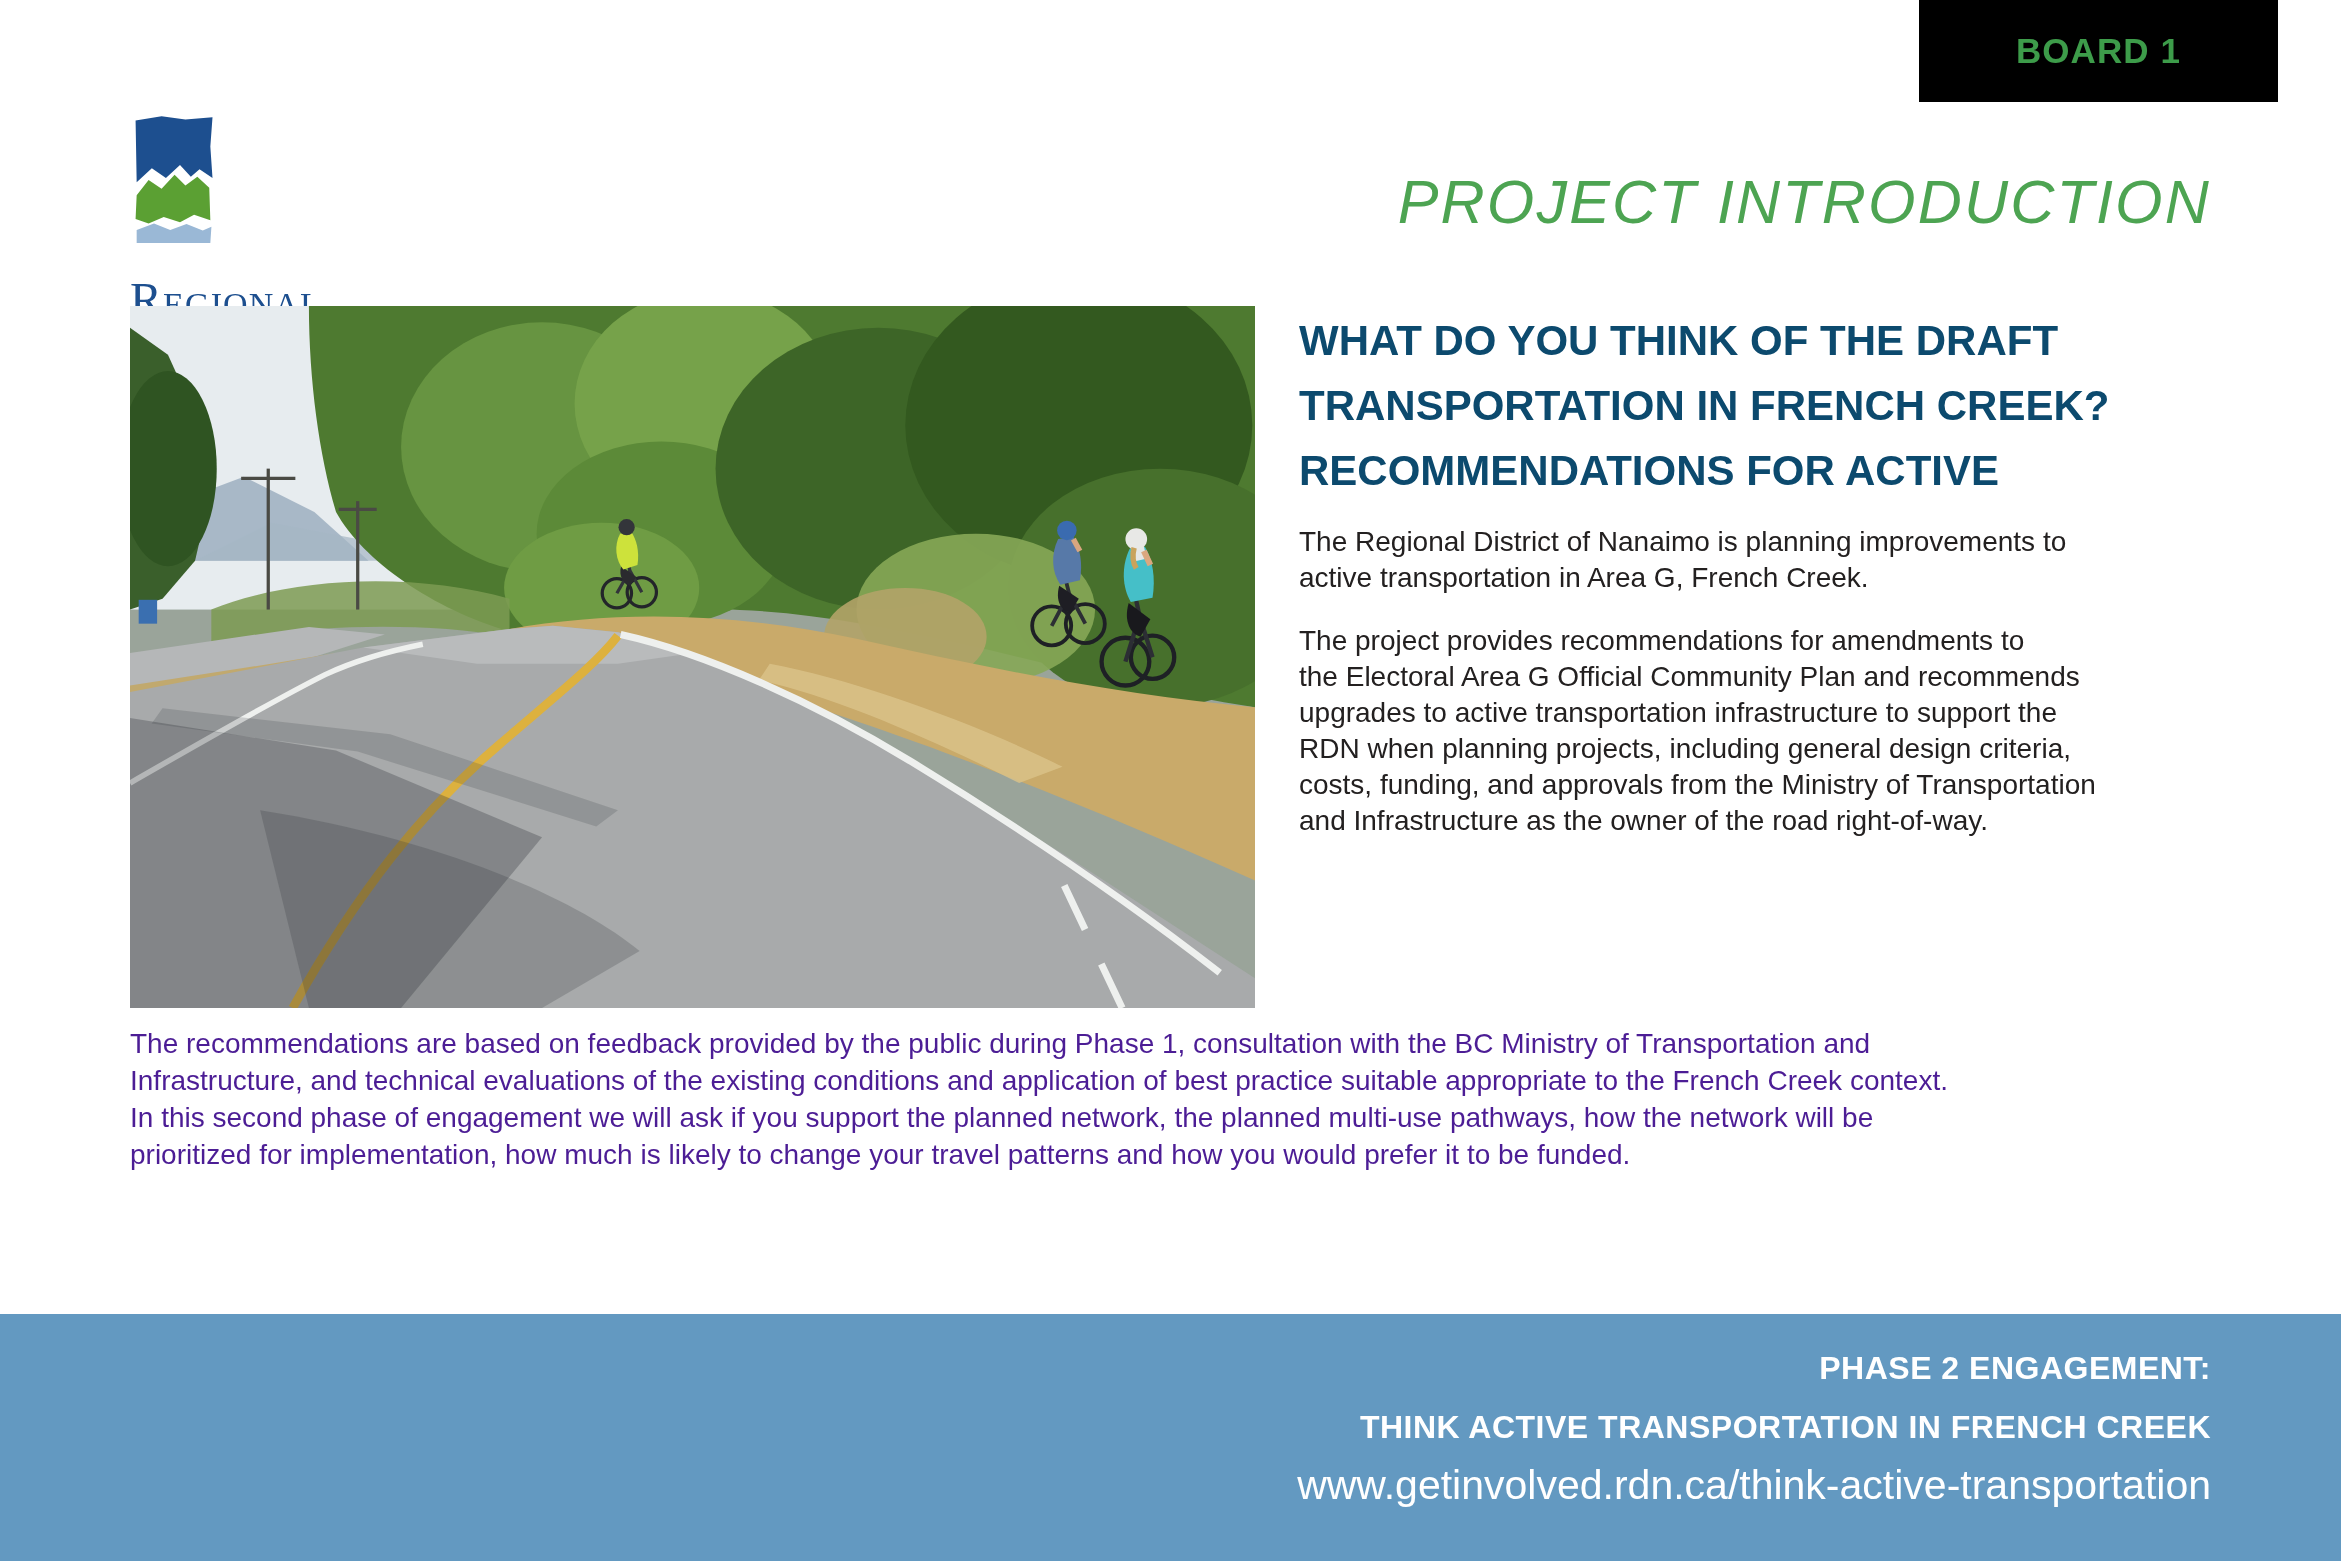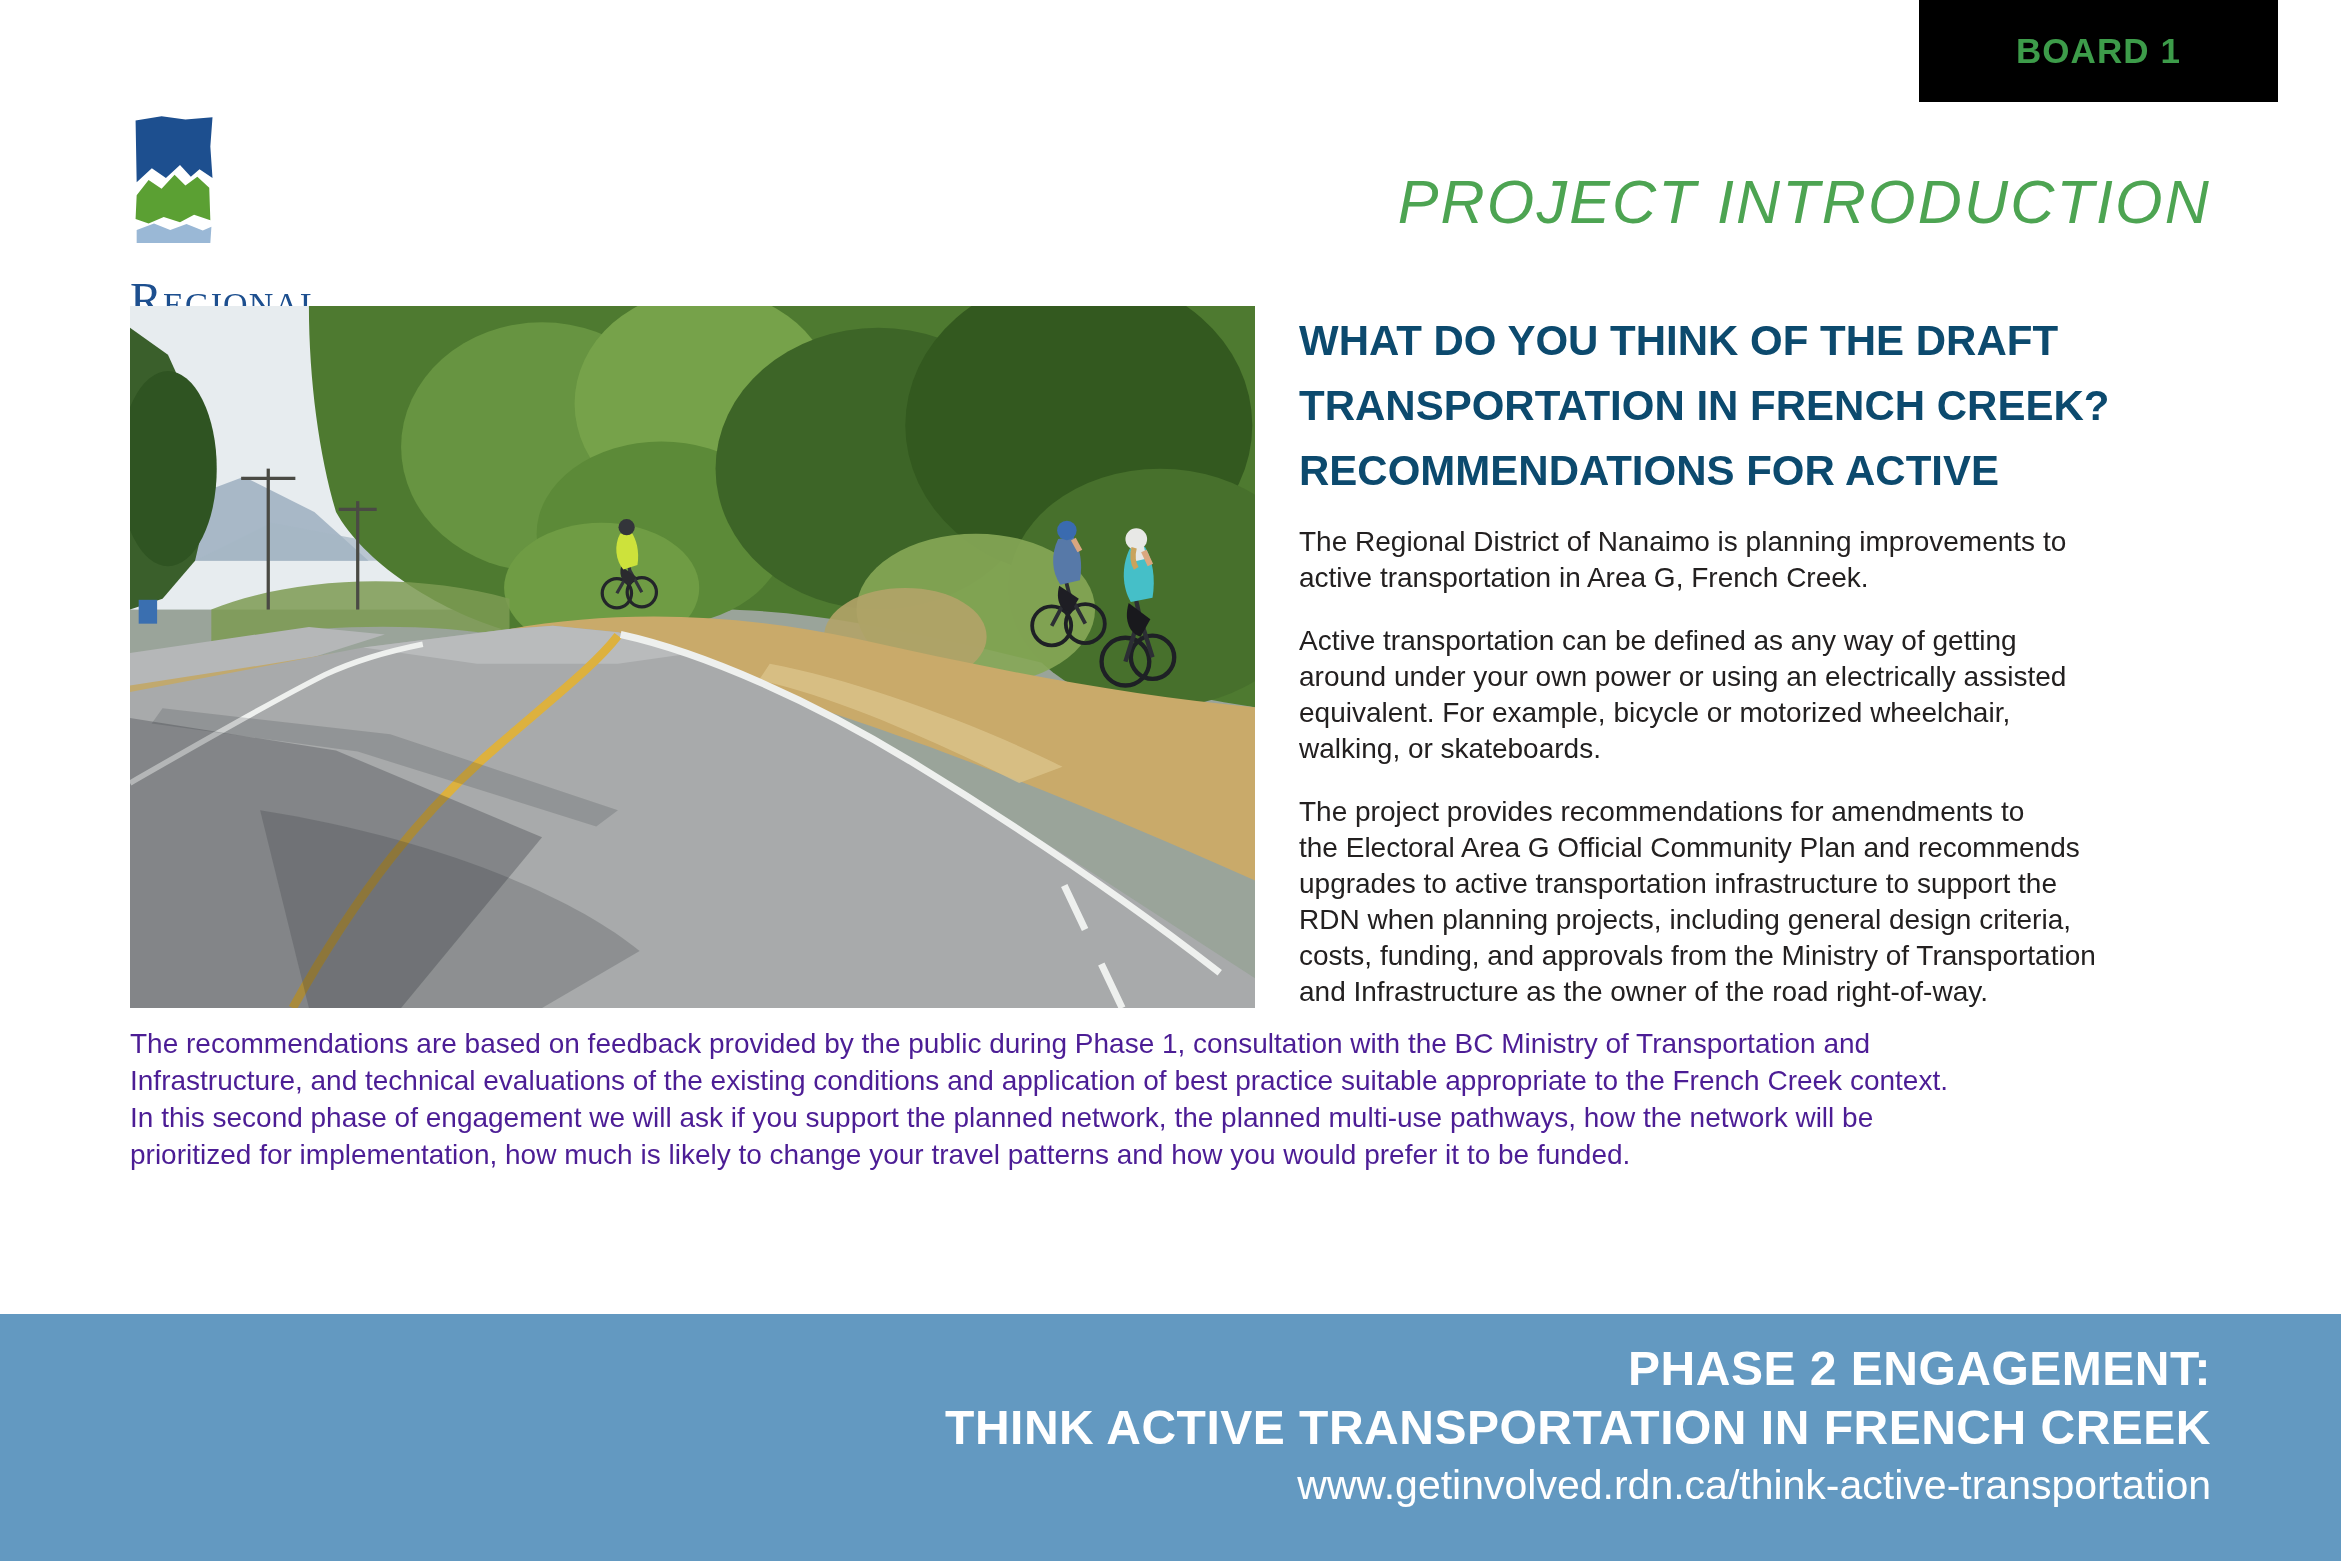--- a/index.html
+++ b/index.html
@@ -60,21 +60,21 @@
     position:absolute;left:130px;top:1025px;width:2083px;
     font-size:28px;line-height:37px;color:#4c1d95;white-space:pre-line;
   }
   
   .footer{
     position:absolute;left:0;bottom:0;width:2342px;height:247px;
     background:#6399c1;color:#ffffff;
     box-sizing:border-box;padding:25px 131px 0 0;
     text-align:right;
   }
-  .footer-line{font-size:48px;font-weight:bold;line-height:59px;letter-spacing:0.5px;}
+  .footer-line{font-size:32px;font-weight:bold;line-height:59px;letter-spacing:0.5px;}
   .footer-url{font-size:41px;font-weight:normal;line-height:57px;}
 </style>
 </head>
 <body>
 
 <div class="board">
 
   <div class="badge">
     <span class="badge-label">BOARD 1</span>
   </div>
@@ -183,24 +183,20 @@
 
   <div class="content">
     <div class="headline">
       <div class="hl">WHAT DO YOU THINK OF THE DRAFT</div>
       <div class="hl">TRANSPORTATION IN FRENCH CREEK?</div>
       <div class="hl">RECOMMENDATIONS FOR ACTIVE</div>
     </div>
     <div class="paras">
       <p class="para">The Regional District of Nanaimo is planning improvements to
 active transportation in Area G, French Creek.</p>
-      <p class="para">Active transportation can be defined as any way of getting
-around under your own power or using an electrically assisted
-equivalent. For example, bicycle or motorized wheelchair,
-walking, or skateboards.</p>
       <p class="para">The project provides recommendations for amendments to
 the Electoral Area G Official Community Plan and recommends
 upgrades to active transportation infrastructure to support the
 RDN when planning projects, including general design criteria,
 costs, funding, and approvals from the Ministry of Transportation
 and Infrastructure as the owner of the road right-of-way.</p>
     </div>
   </div>
 
   <div class="bottom-para">The recommendations are based on feedback provided by the public during Phase 1, consultation with the BC Ministry of Transportation and

